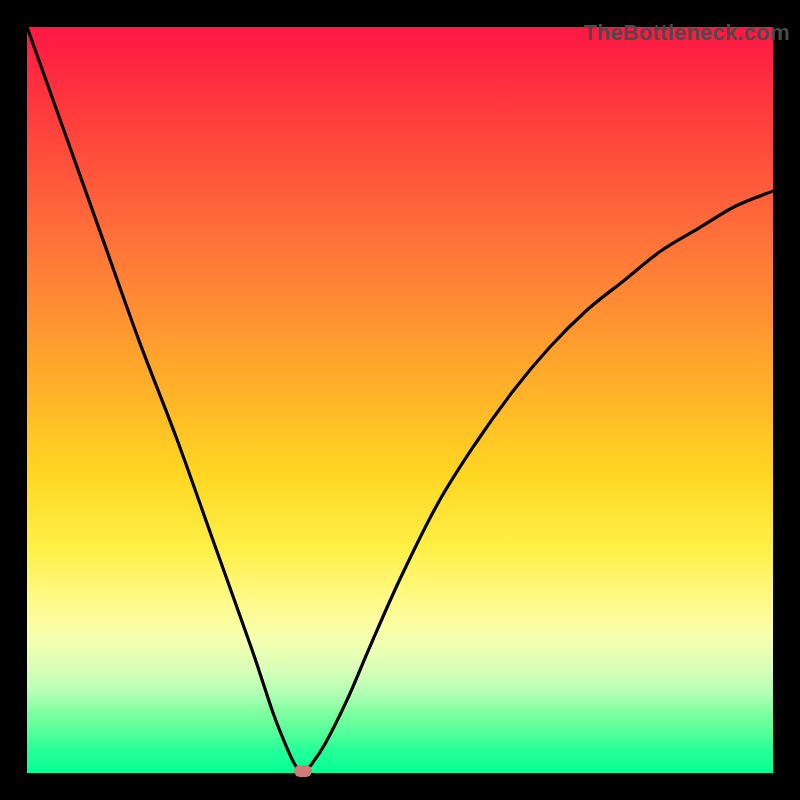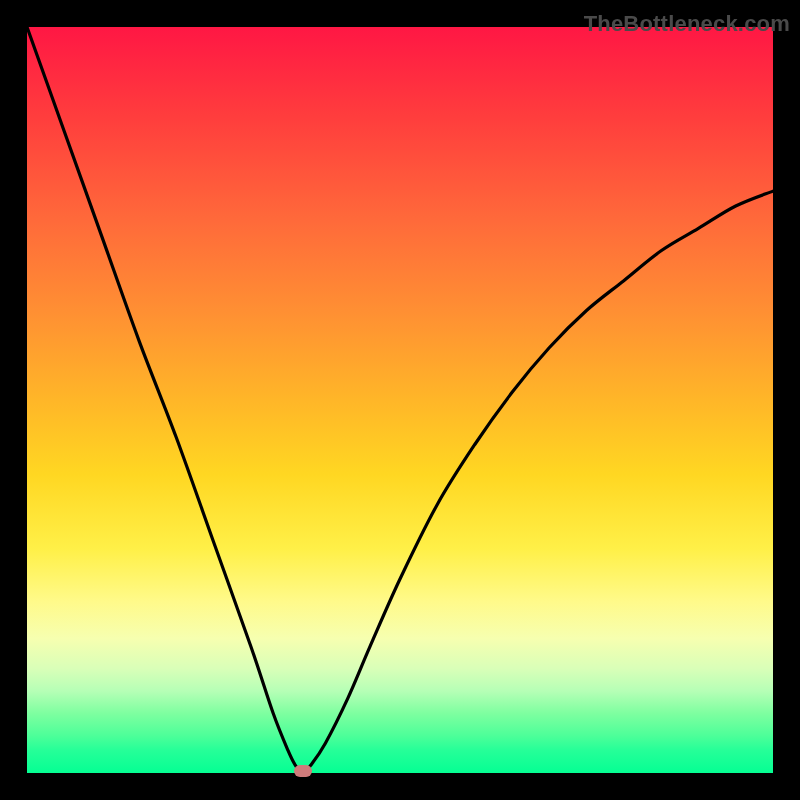--- a/index.html
+++ b/index.html
@@ -39,21 +39,21 @@
       #b6ffb6 89%,
       #7effa0 92%,
       #4dff99 95%,
       #25ff98 97%,
       #10ff95 99%,
       #05ff93 100%
     );
   }
   .watermark {
     position: absolute;
-    top: 11px;
+    top: 20px;
     right: 10px;
     color: #4a4a4a;
     font-size: 22px;
     font-weight: 600;
     letter-spacing: 0.2px;
     user-select: none;
   }
   svg.curve {
     position: absolute;
     top: 0;

